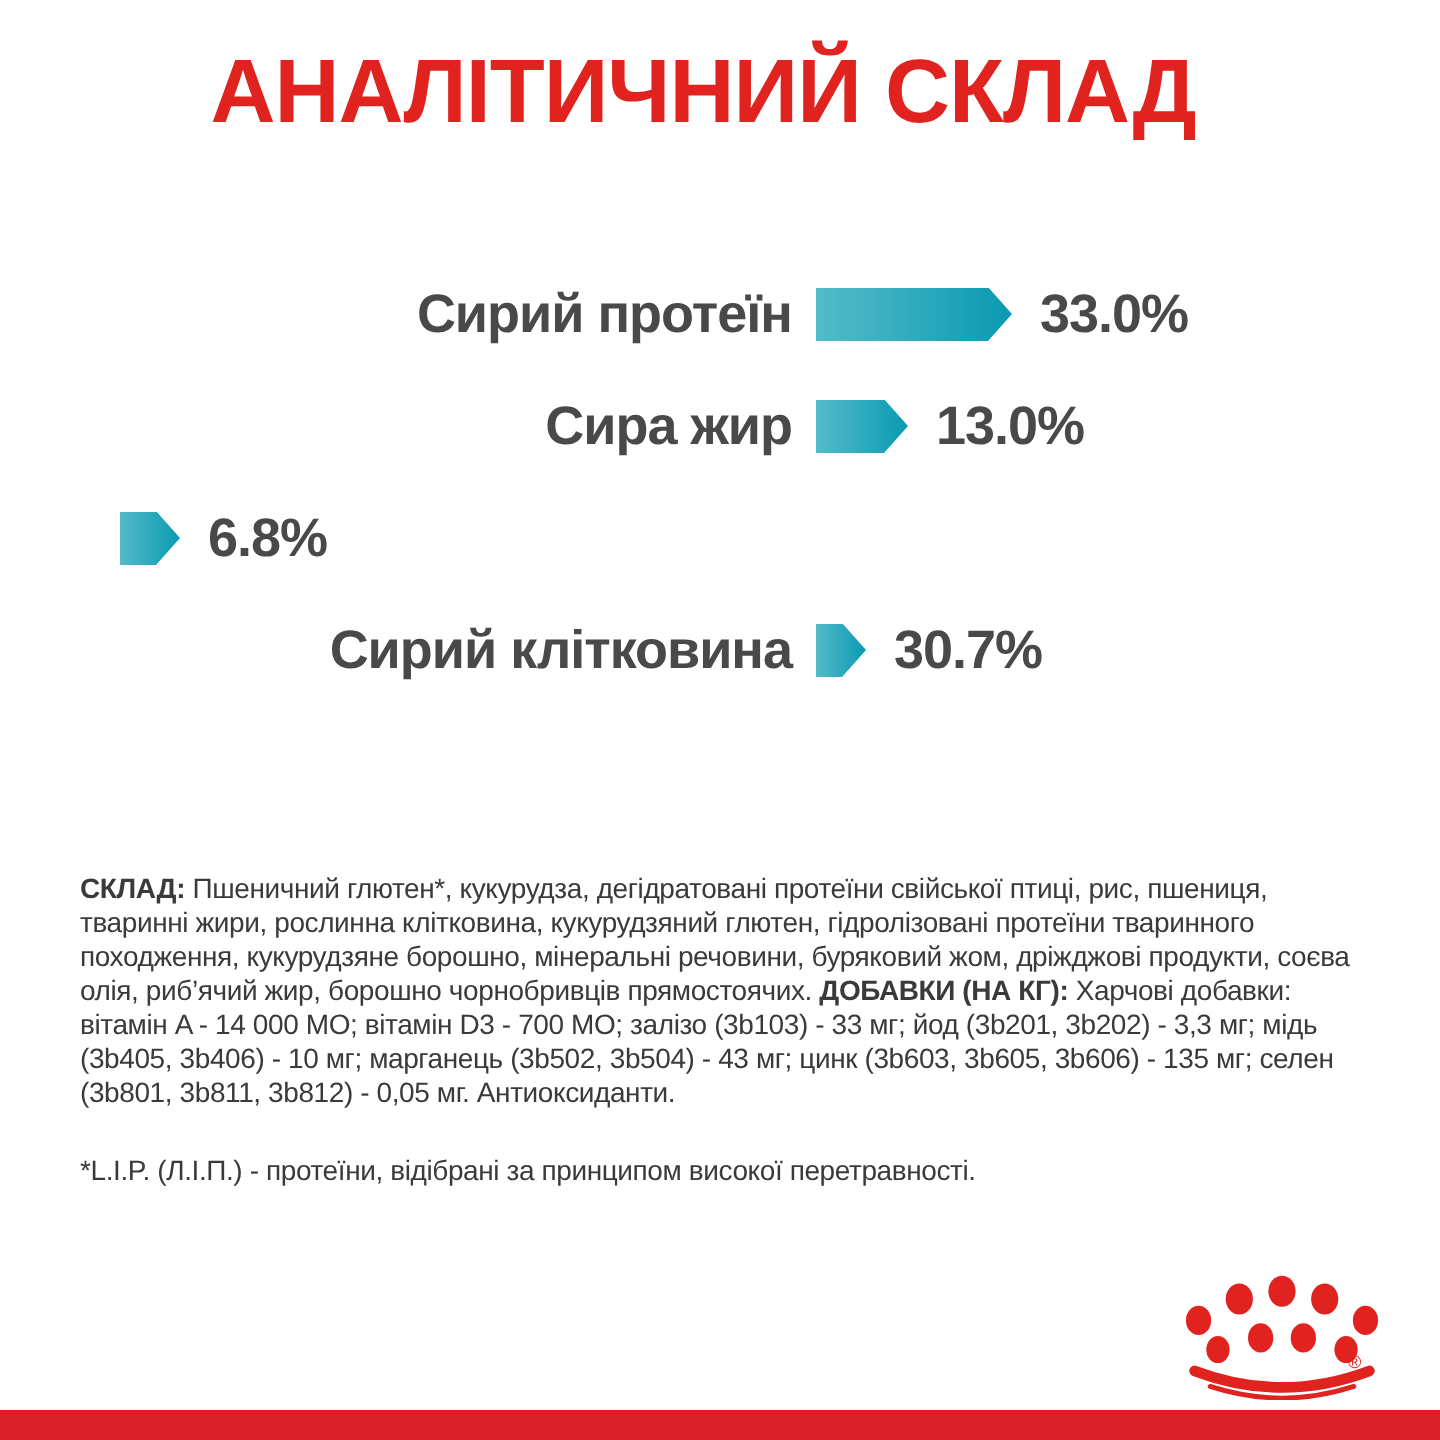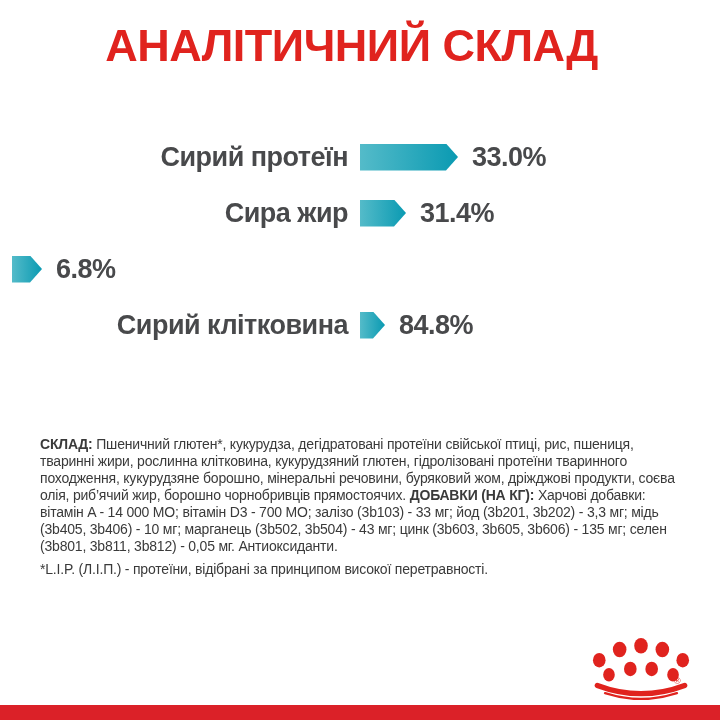--- a/index.html
+++ b/index.html
@@ -22,21 +22,21 @@
     position:absolute;
     top:20px;left:0;right:17px;
     text-align:center;
     font-size:45px;
     font-weight:bold;
     letter-spacing:-0.5px;
     color:var(--brand-red);
   }
   .chart{
     position:absolute;
-    top:129px;left:0;right:0;
+    top:129px;left:12px;right:0;padding-left:36px;
   }
   .chart-row{
     height:56px;
     display:flex;
     align-items:center;
   }
   .row-label{
     width:348px;
     text-align:right;
     font-size:27px;
@@ -62,21 +62,21 @@
   .composition{
     position:absolute;
     top:436px;left:40px;
     width:640px;
     font-size:14px;
     line-height:17px;
     letter-spacing:-0.2px;
     color:var(--body-gray);
   }
   .composition p{margin:0;}
-  .composition .footnote{margin-top:6px;}
+  .composition .footnote{margin-top:22px;}
   .brand-logo{
     position:absolute;
     left:592px;top:634px;
     width:98px;height:66px;
     color:var(--brand-red);
   }
   .brand-logo svg{display:block;width:100%;height:100%;}
   .reg-mark{
     position:absolute;
     left:82px;top:42px;
@@ -97,30 +97,30 @@
 
 <div class="chart">
     <div class="chart-row">
       <div class="row-label">Сирий протеїн</div>
       <div class="row-bar" style="width: 98px;"></div>
       <div class="row-value">33.0%</div>
     </div>
     <div class="chart-row">
       <div class="row-label">Сира жир</div>
       <div class="row-bar" style="width: 46px;"></div>
-      <div class="row-value">31.4%</div>
+      <div class="row-value">13.0%</div>
     </div>
     <div class="chart-row">
       <div class="row-bar" style="width: 30px;"></div>
       <div class="row-value">6.8%</div>
     </div>
     <div class="chart-row">
       <div class="row-label">Сирий клітковина</div>
       <div class="row-bar" style="width: 25px;"></div>
-      <div class="row-value">84.8%</div>
+      <div class="row-value">30.7%</div>
     </div>
   </div>
 
 <div class="composition">
   <p><b>СКЛАД:</b> <span>Пшеничний глютен*, кукурудза, дегідратовані протеїни свійської птиці, рис, пшениця, тваринні жири, рослинна клітковина, кукурудзяний глютен, гідролізовані протеїни тваринного походження, кукурудзяне борошно, мінеральні речовини, буряковий жом, дріжджові продукти, соєва олія, риб’ячий жир, борошно чорнобривців прямостоячих.</span> <b>ДОБАВКИ (НА КГ):</b> <span>Харчові добавки: вітамін A - 14 000 МО; вітамін D3 - 700 МО; залізо (3b103) - 33 мг; йод (3b201, 3b202) - 3,3 мг; мідь (3b405, 3b406) - 10 мг; марганець (3b502, 3b504) - 43 мг; цинк (3b603, 3b605, 3b606) - 135 мг; селен (3b801, 3b811, 3b812) - 0,05 мг. Антиоксиданти.</span></p>
   <p class="footnote">*L.I.P. (Л.І.П.) - протеїни, відібрані за принципом високої перетравності.</p>
 </div>
 
 <div class="brand-logo">
   <svg viewBox="0 0 100 68">

